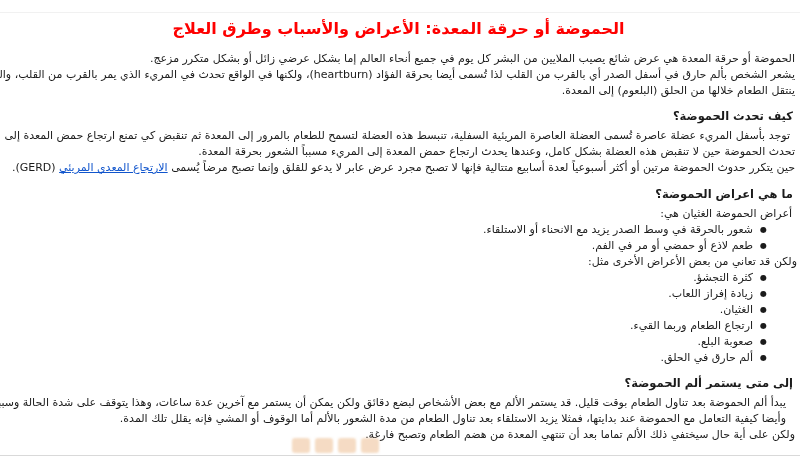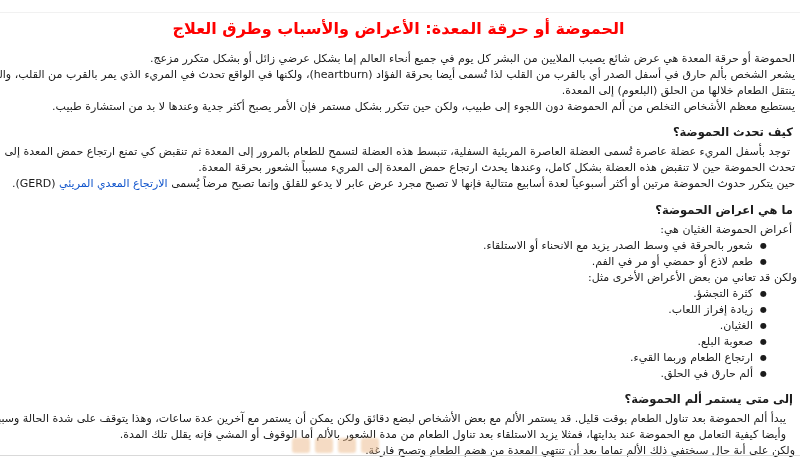--- a/index.html
+++ b/index.html
@@ -30,21 +30,21 @@
   .indent-sm{padding-right:5px;}
   ul.symp{
     list-style:none;margin:0;padding:0 30px 0 0;
   }
   ul.symp li{
     font-size:11px;line-height:16px;white-space:nowrap;text-align:right;
   }
   .bullet{
     display:inline-block;font-size:8px;vertical-align:1px;margin-left:7px;color:#1b1b1b;
   }
-  a.link{color:#1155cc;cursor:pointer;}
+  a.link{color:#1155cc;text-decoration:underline;cursor:pointer;}
   .bottom-rule{
     position:absolute;left:0;right:0;top:455px;height:1px;background:#d9d9d9;
   }
   .watermark{
     position:absolute;top:438px;left:292px;display:flex;gap:5px;opacity:.5;
     filter:blur(1px);
   }
   .watermark span{
     width:18px;height:15px;border-radius:3px;background:#ecb98a;display:inline-block;
   }
@@ -55,21 +55,20 @@
 <div class="top-strip"></div>
 
 <div class="doc">
 
   <div class="title">الحموضة أو حرقة المعدة: الأعراض والأسباب وطرق العلاج</div>
 
   <div class="para intro">
     <div class="line">الحموضة أو حرقة المعدة هي عرض شائع يصيب الملايين من البشر كل يوم في جميع أنحاء العالم إما بشكل عرضي زائل أو بشكل متكرر مزعج.</div>
     <div class="line">يشعر الشخص بألم حارق في أسفل الصدر أي بالقرب من القلب لذا تُسمى أيضا بحرقة الفؤاد (heartburn)، ولكنها في الواقع تحدث في المريء الذي يمر بالقرب من القلب، والمريء هو أنبوبة عضلية</div>
     <div class="line">ينتقل الطعام خلالها من الحلق (البلعوم) إلى المعدة.</div>
-    <div class="line">يستطيع معظم الأشخاص التخلص من ألم الحموضة دون اللجوء إلى طبيب، ولكن حين تتكرر بشكل مستمر فإن الأمر يصبح أكثر جدية وعندها لا بد من استشارة طبيب.</div>
   </div>
 
   <h2 class="h-gap1">كيف تحدث الحموضة؟</h2>
 
   <div class="para mt2">
     <div class="line indent-sm">توجد بأسفل المريء عضلة عاصرة تُسمى العضلة العاصرة المريئية السفلية، تنبسط هذه العضلة لتسمح للطعام بالمرور إلى المعدة ثم تنقبض كي تمنع ارتجاع حمض المعدة إلى المريء.</div>
     <div class="line">تحدث الحموضة حين لا تنقبض هذه العضلة بشكل كامل، وعندها يحدث ارتجاع حمض المعدة إلى المريء مسبباً الشعور بحرقة المعدة.</div>
     <div class="line"><span>حين يتكرر حدوث الحموضة مرتين أو أكثر أسبوعياً لعدة أسابيع متتالية فإنها لا تصبح مجرد عرض عابر لا يدعو للقلق وإنما تصبح مرضاً يُسمى </span><a class="link">الارتجاع المعدي المريئي</a><span> (GERD).</span></div>
   </div>
 
@@ -81,22 +80,22 @@
     <li><span class="bullet">●</span><span>شعور بالحرقة في وسط الصدر يزيد مع الانحناء أو الاستلقاء.</span></li>
     <li><span class="bullet">●</span><span>طعم لاذع أو حمضي أو مر في الفم.</span></li>
   </ul>
 
   <div class="line">ولكن قد تعاني من بعض الأعراض الأخرى مثل:</div>
 
   <ul class="symp">
     <li><span class="bullet">●</span><span>كثرة التجشؤ.</span></li>
     <li><span class="bullet">●</span><span>زيادة إفراز اللعاب.</span></li>
     <li><span class="bullet">●</span><span>الغثيان.</span></li>
+    <li><span class="bullet">●</span><span>ارتجاع الطعام وربما القيء.</span></li>
     <li><span class="bullet">●</span><span>صعوبة البلع.</span></li>
-    <li><span class="bullet">●</span><span>ارتجاع الطعام وربما القيء.</span></li>
     <li><span class="bullet">●</span><span>ألم حارق في الحلق.</span></li>
   </ul>
 
   <h2 class="h-gap1 h-light">إلى متى يستمر ألم الحموضة؟</h2>
 
   <div class="para">
     <div class="line indent">يبدأ ألم الحموضة بعد تناول الطعام بوقت قليل. قد يستمر الألم مع بعض الأشخاص لبضع دقائق ولكن يمكن أن يستمر مع آخرين عدة ساعات، وهذا يتوقف على شدة الحالة وسببها، وحجم الوجبة ومدى</div>
     <div class="line indent">وأيضا كيفية التعامل مع الحموضة عند بدايتها، فمثلا يزيد الاستلقاء بعد تناول الطعام من مدة الشعور بالألم أما الوقوف أو المشي فإنه يقلل تلك المدة.</div>
     <div class="line">ولكن على أية حال سيختفي ذلك الألم تماما بعد أن تنتهي المعدة من هضم الطعام وتصبح فارغة.</div>
   </div>

